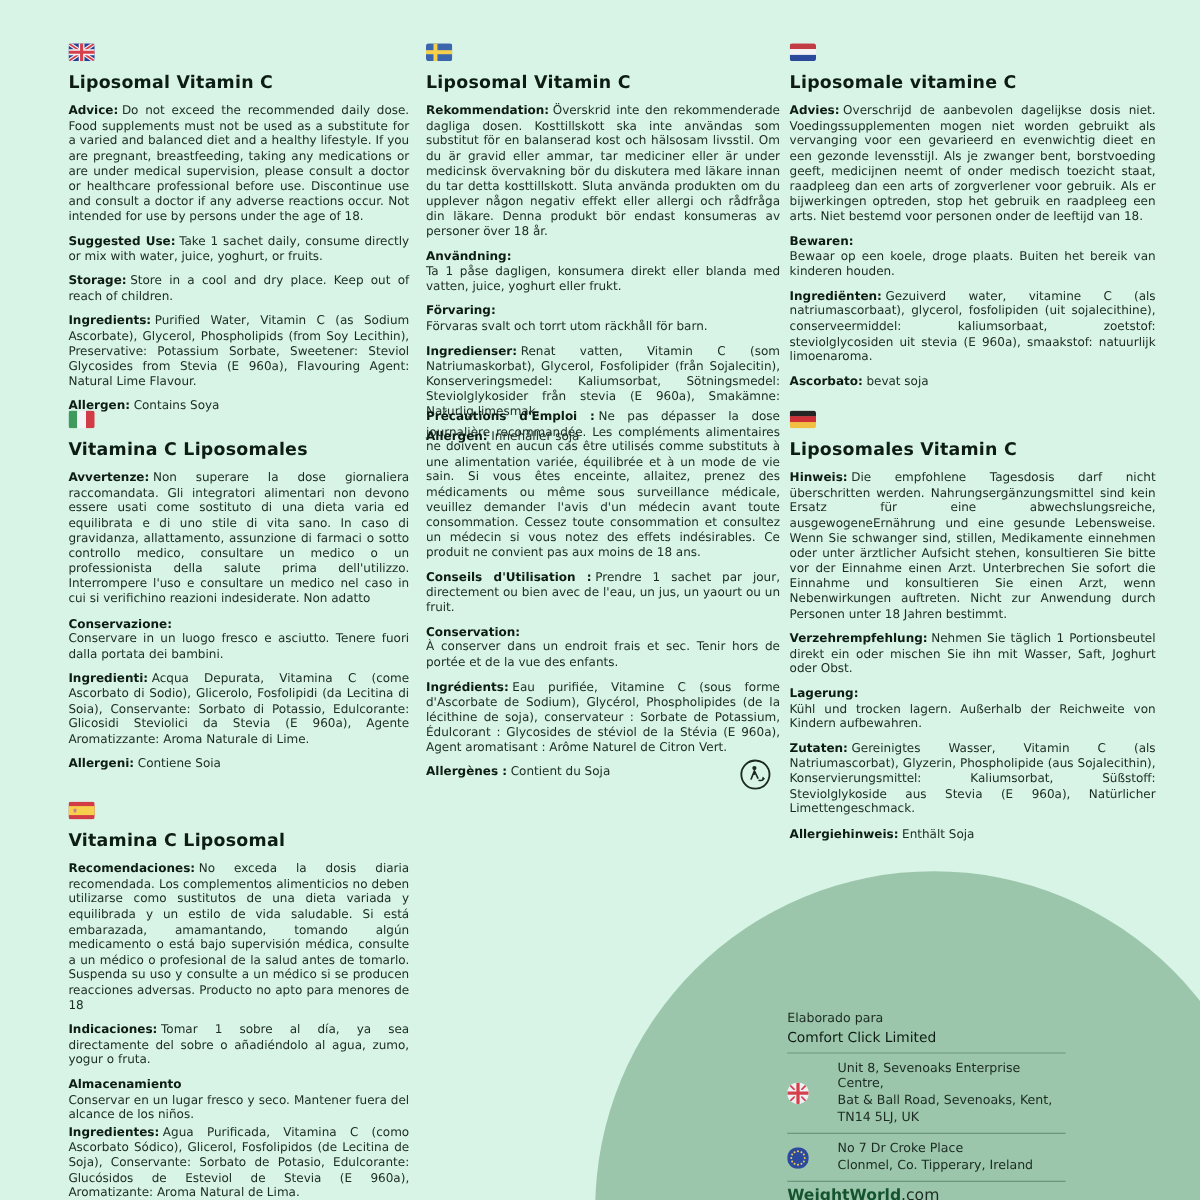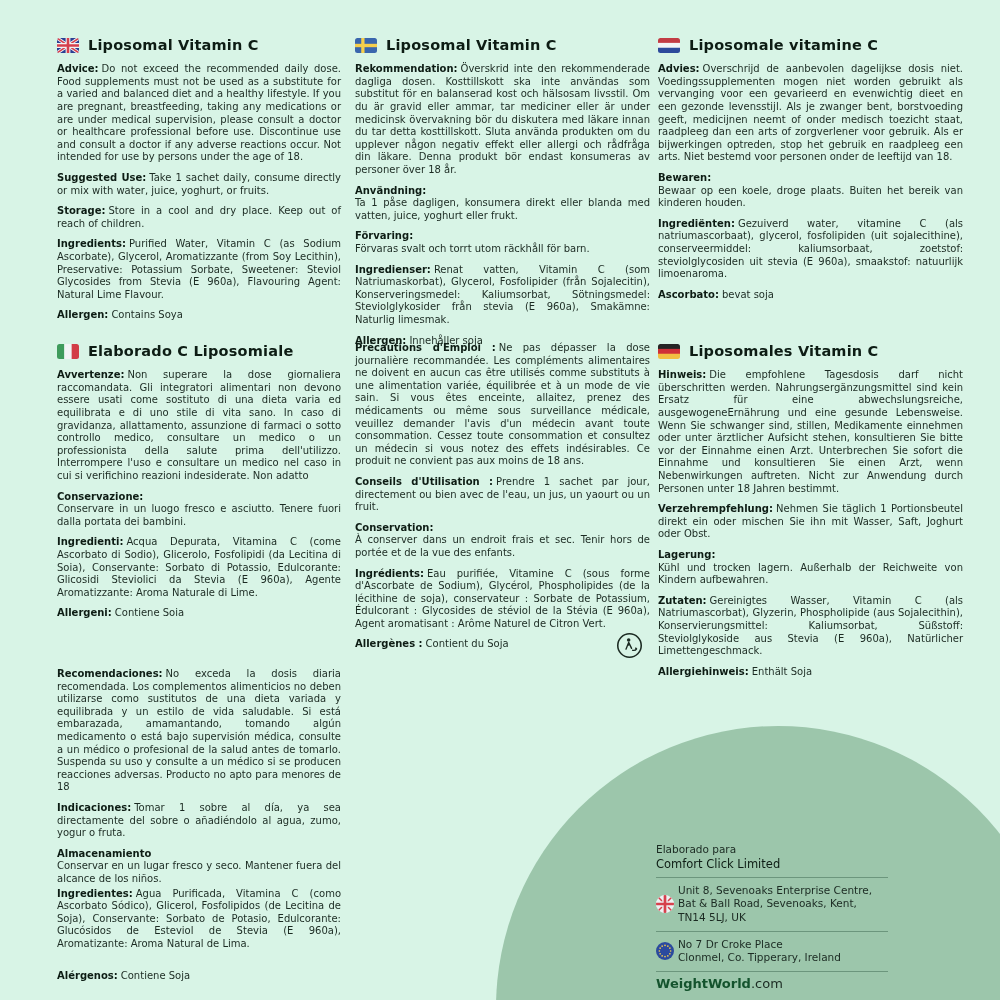--- a/index.html
+++ b/index.html
@@ -19,35 +19,35 @@
     border-radius:50%;background:var(--circle);
   }
   .section{position:absolute;font-size:10px;line-height:1.26;text-align:justify;}
   #sec-en{left:57px;top:36px;width:284px;}
   #sec-it{left:57px;top:342px;width:284px;}
   #sec-es{left:57px;top:668px;width:284px;}
   #sec-se{left:355px;top:36px;width:295px;}
   #sec-fr{left:355px;top:342px;width:295px;}
   #sec-nl{left:658px;top:36px;width:305px;}
   #sec-de{left:658px;top:342px;width:305px;}
-  .sec-head{display:flex;align-items:center;gap:9px;margin-bottom:9px;text-align:left;}
+  .sec-head{display:flex;align-items:flex-start;gap:9px;margin-bottom:9px;text-align:left;flex-direction:column;}
   .sec-title{font-size:14.5px;font-weight:bold;color:#0d1c14;letter-spacing:.2px;white-space:nowrap;}
   .flag{width:22px;height:15px;border-radius:2.5px;overflow:hidden;flex:none;display:block;}
   .flag svg{display:block;width:100%;height:100%;}
   .para{margin:0 0 8px 0;}
   .para b.lbl{margin-right:3px;color:#0d1c14;}
   .para b.blk{display:block;margin-right:0;}
   .round-icon{width:18px;height:18px;flex:none;}
   .round-icon svg{display:block;width:100%;height:100%;}
   
   .man-block{position:absolute;left:656px;top:843px;width:232px;font-size:10.5px;line-height:1.3;}
   .man-made{margin:0;}
   .man-company{margin:0 0 5px 0;font-weight:normal;font-size:11.5px;color:#0d1c14;}
   .man-divider{border:0;border-top:1px solid rgba(20,60,40,.35);margin:4px 0;}
-  .man-row{display:flex;align-items:center;gap:4px;padding:2px 0;}
+  .man-row{display:flex;align-items:center;gap:24px;padding:2px 0;}
   .man-row .addr{margin:0;}
   .man-brand{margin:3px 0 0 0;font-size:13px;}
   .man-brand b{color:#14532d;}
   .triman{position:absolute;left:616px;top:632px;width:27px;height:27px;}
   .triman svg{display:block;width:100%;height:100%;}
 </style>
 </head>
 <body>
 
 <div class="big-circle"></div>
@@ -61,21 +61,21 @@
           <path d="M0,0 L60,40 M60,0 L0,40" stroke="#d6404c" stroke-width="4"></path>
           <path d="M30,0 V40 M0,20 H60" stroke="#f2f4f5" stroke-width="13"></path>
           <path d="M30,0 V40 M0,20 H60" stroke="#d6404c" stroke-width="7"></path>
         </svg>
       </span>
     <span class="sec-title">Liposomal Vitamin C</span>
   </div>
   <p class="para"><b class="lbl">Advice:</b><span>Do not exceed the recommended daily dose. Food supplements must not be used as a substitute for a varied and balanced diet and a healthy lifestyle. If you are pregnant, breastfeeding, taking any medications or are under medical supervision, please consult a doctor or healthcare professional before use. Discontinue use and consult a doctor if any adverse reactions occur. Not intended for use by persons under the age of 18.</span></p>
   <p class="para"><b class="lbl">Suggested Use:</b><span>Take 1 sachet daily, consume directly or mix with water, juice, yoghurt, or fruits.</span></p>
   <p class="para"><b class="lbl">Storage:</b><span>Store in a cool and dry place. Keep out of reach of children.</span></p>
-  <p class="para"><b class="lbl">Ingredients:</b><span>Purified Water, Vitamin C (as Sodium Ascorbate), Glycerol, Aromatizzante (from Soy Lecithin), Preservative: Potassium Sorbate, Sweetener: Steviol Glycosides from Stevia (E 960a), Flavouring Agent: Natural Lime Flavour.</span></p>
+  <p class="para"><b class="lbl">Ingredients:</b><span>Purified Water, Vitamin C (as Sodium Ascorbate), Glycerol, Phospholipids (from Soy Lecithin), Preservative: Potassium Sorbate, Sweetener: Steviol Glycosides from Stevia (E 960a), Flavouring Agent: Natural Lime Flavour.</span></p>
   <p class="para"><b class="lbl">Allergen:</b><span>Contains Soya</span></p>
 </div>
 
 <div class="section" id="sec-se">
   <div class="sec-head">
     <span class="flag">
         <svg viewBox="0 0 60 40" preserveAspectRatio="none">
           <rect width="60" height="40" fill="#3a66ad"></rect>
           <rect x="17" width="9" height="40" fill="#f6cf4c"></rect>
           <rect y="15.5" width="60" height="9" fill="#f6cf4c"></rect>
@@ -109,21 +109,21 @@
 
 <div class="section" id="sec-it">
   <div class="sec-head">
     <span class="flag">
         <svg viewBox="0 0 60 40" preserveAspectRatio="none">
           <rect width="20" height="40" fill="#3f9b5c"></rect>
           <rect x="20" width="20" height="40" fill="#f2f4f5"></rect>
           <rect x="40" width="20" height="40" fill="#d23c46"></rect>
         </svg>
       </span>
-    <span class="sec-title">Elaborado C Liposomiale</span>
+    <span class="sec-title">Vitamina C Liposomales</span>
   </div>
   <p class="para"><b class="lbl">Avvertenze:</b><span>Non superare la dose giornaliera raccomandata. Gli integratori alimentari non devono essere usati come sostituto di una dieta varia ed equilibrata e di uno stile di vita sano. In caso di gravidanza, allattamento, assunzione di farmaci o sotto controllo medico, consultare un medico o un professionista della salute prima dell'utilizzo. Interrompere l'uso e consultare un medico nel caso in cui si verifichino reazioni indesiderate. Non adatto</span></p>
   <p class="para"><b class="lbl blk">Conservazione:</b><span>Conservare in un luogo fresco e asciutto. Tenere fuori dalla portata dei bambini.</span></p>
   <p class="para"><b class="lbl">Ingredienti:</b><span>Acqua Depurata, Vitamina C (come Ascorbato di Sodio), Glicerolo, Fosfolipidi (da Lecitina di Soia), Conservante: Sorbato di Potassio, Edulcorante: Glicosidi Steviolici da Stevia (E 960a), Agente Aromatizzante: Aroma Naturale di Lime.</span></p>
   <p class="para"><b class="lbl">Allergeni:</b><span>Contiene Soia</span></p>
 </div>
 
 <div class="section" id="sec-fr">
   <p class="para"><b class="lbl">Précautions d'Emploi :</b><span>Ne pas dépasser la dose journalière recommandée. Les compléments alimentaires ne doivent en aucun cas être utilisés comme substituts à une alimentation variée, équilibrée et à un mode de vie sain. Si vous êtes enceinte, allaitez, prenez des médicaments ou même sous surveillance médicale, veuillez demander l'avis d'un médecin avant toute consommation. Cessez toute consommation et consultez un médecin si vous notez des effets indésirables. Ce produit ne convient pas aux moins de 18 ans.</span></p>
   <p class="para"><b class="lbl">Conseils  d'Utilisation :</b><span>Prendre 1 sachet par jour, directement ou bien avec de l'eau, un jus, un yaourt ou un fruit.</span></p>
@@ -153,20 +153,30 @@
     <span class="sec-title">Liposomales Vitamin C</span>
   </div>
   <p class="para"><b class="lbl">Hinweis:</b><span>Die empfohlene Tagesdosis darf nicht überschritten werden. Nahrungsergänzungsmittel sind kein Ersatz für eine abwechslungsreiche, ausgewogeneErnährung und eine gesunde Lebensweise. Wenn Sie schwanger sind, stillen, Medikamente einnehmen oder unter ärztlicher Aufsicht stehen, konsultieren Sie bitte vor der Einnahme einen Arzt. Unterbrechen Sie sofort die Einnahme und konsultieren Sie einen Arzt, wenn Nebenwirkungen auftreten. Nicht zur Anwendung durch Personen unter 18 Jahren bestimmt.</span></p>
   <p class="para"><b class="lbl">Verzehrempfehlung:</b><span>Nehmen Sie täglich 1 Portionsbeutel direkt ein oder mischen Sie ihn mit Wasser, Saft, Joghurt oder Obst.</span></p>
   <p class="para"><b class="lbl blk">Lagerung:</b><span>Kühl und trocken lagern. Außerhalb der Reichweite von Kindern aufbewahren.</span></p>
   <p class="para"><b class="lbl">Zutaten:</b><span>Gereinigtes Wasser, Vitamin C (als Natriumascorbat), Glyzerin, Phospholipide (aus Sojalecithin), Konservierungsmittel: Kaliumsorbat, Süßstoff: Steviolglykoside aus Stevia (E 960a), Natürlicher Limettengeschmack.</span></p>
   <p class="para"><b class="lbl">Allergiehinweis:</b><span>Enthält Soja</span></p>
 </div>
 
 <div class="section" id="sec-es">
+  <div class="sec-head">
+    <span class="flag">
+        <svg viewBox="0 0 60 40" preserveAspectRatio="none">
+          <rect width="60" height="40" fill="#d23c46"></rect>
+          <rect y="10" width="60" height="20" fill="#f6cf4c"></rect>
+          <rect x="12" y="16" width="6" height="8" fill="#c8808a" rx="1"></rect>
+        </svg>
+      </span>
+    <span class="sec-title">Vitamina C Liposomal</span>
+  </div>
   <p class="para"><b class="lbl">Recomendaciones:</b><span>No exceda la dosis diaria recomendada. Los complementos alimenticios no deben utilizarse como sustitutos de una dieta variada y equilibrada y un estilo de vida saludable. Si está embarazada, amamantando, tomando algún medicamento o está bajo supervisión médica, consulte a un médico o profesional de la salud antes de tomarlo. Suspenda su uso y consulte a un médico si se producen reacciones adversas. Producto no apto para menores de 18</span></p>
   <p class="para"><b class="lbl">Indicaciones:</b><span>Tomar 1 sobre al día, ya sea directamente del sobre o añadiéndolo al agua, zumo, yogur o fruta.</span></p>
   <p class="para" style="margin-bottom:2px"><b class="lbl blk">Almacenamiento</b><span>Conservar en un lugar fresco y seco. Mantener fuera del alcance de los niños.</span></p>
   <p class="para" style="margin-bottom:20px"><b class="lbl">Ingredientes:</b><span>Agua Purificada, Vitamina C (como Ascorbato Sódico), Glicerol, Fosfolipidos (de Lecitina de Soja), Conservante: Sorbato de Potasio, Edulcorante: Glucósidos de Esteviol de Stevia (E 960a), Aromatizante: Aroma Natural de Lima.</span></p>
   <p class="para"><b class="lbl">Alérgenos:</b><span>Contiene Soja</span></p>
 </div>
 
 <div class="man-block">
   <p class="man-made">Elaborado para</p>
   <p class="man-company">Comfort Click Limited</p>

